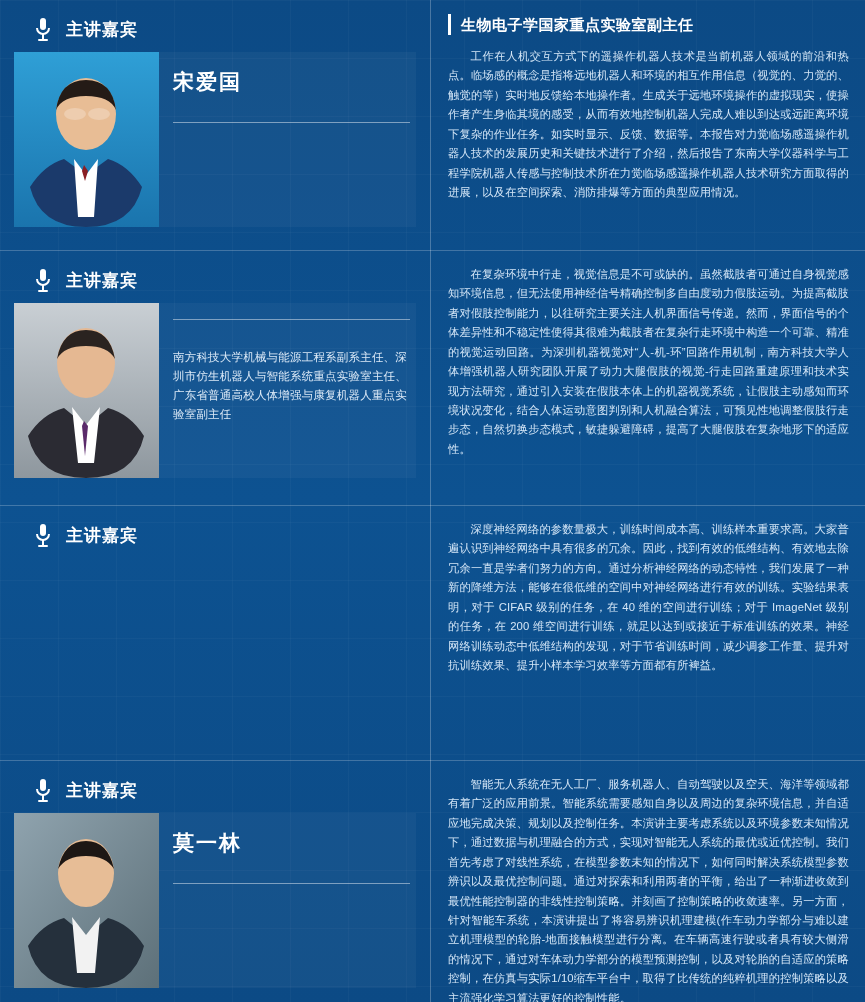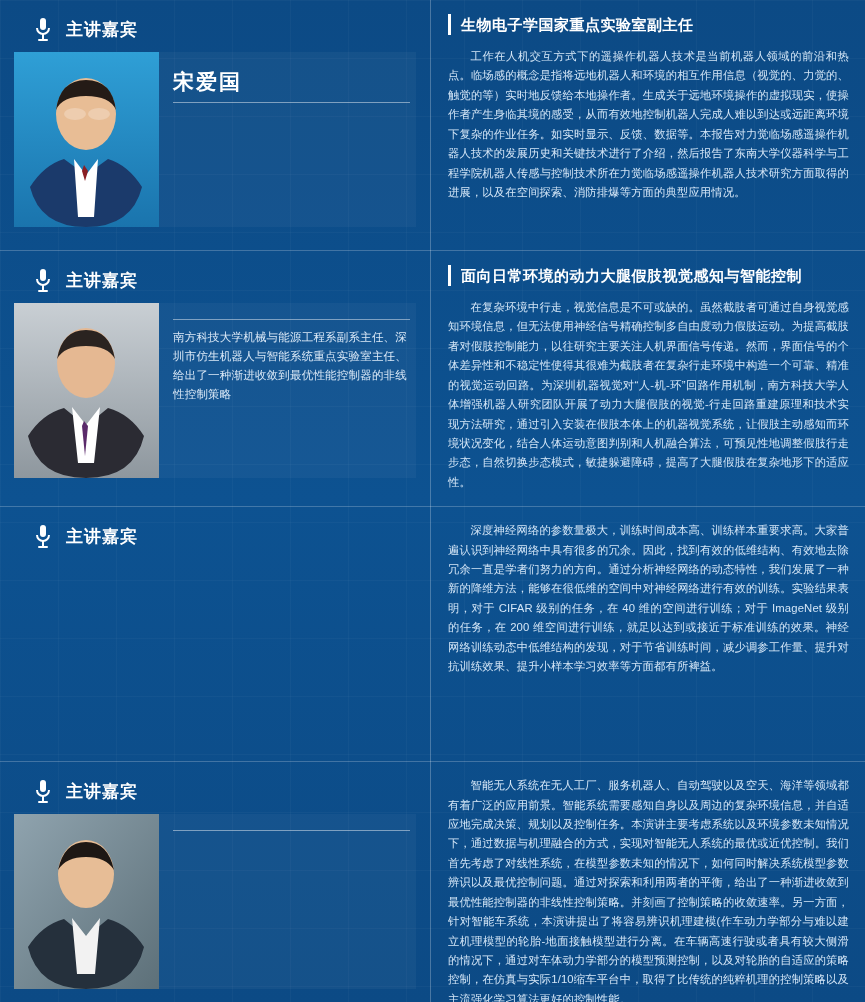--- a/index.html
+++ b/index.html
@@ -83,20 +83,21 @@
   }
   .portrait .ph {
     position: absolute;
     inset: 0;
   }
   .pinfo {
     flex: 1;
     padding: 16px 6px 10px 14px;
     display: flex;
     flex-direction: column;
+    gap: 20px;
   }
   .pname {
     color: #ffffff;
     font-size: 21px;
     font-weight: bold;
     letter-spacing: 2px;
     margin-bottom: 6px;
   }
   .pname-underline {
     width: 100%;
@@ -219,26 +220,25 @@
               <rect width="145" height="175" fill="url(#bg1)"></rect>
               <ellipse cx="72" cy="60" rx="29" ry="35" fill="#e5b892"></ellipse>
               <path d="M43 56 q5-29 29-29 q24 0 29 29 q-7-13-29-13 q-22 0-29 13z" fill="#2a2320"></path>
               <path d="M72 175 q-48 0-58-42 q14-22 36-28 l22 18 l22-18 q22 6 36 28 q-10 42 -58 42z" fill="#2b2b33"></path>
               <path d="M58 104 l14 18 l14-18 l-6 56 l-16 0z" fill="#ffffff"></path>
               <path d="M70 118 l4 5 l-3 30 l-3-30z" fill="#5b2b6b"></path>
             </svg>
           </div>
           <div class="pinfo">
             <div class="pname-underline"></div>
-            <div class="pbio">南方科技大学机械与能源工程系副系主任、深圳市仿生机器人与智能系统重点实验室主任、给出了一种渐进收敛到最优性能控制器的非线性控制策略</div>
+            <div class="pbio">南方科技大学机械与能源工程系副系主任、深圳市仿生机器人与智能系统重点实验室主任、广东省普通高校人体增强与康复机器人重点实验室副主任</div>
           </div>
         </div>
       </div>
       <div class="right">
-        <div class="talk-title">面向日常环境的动力大腿假肢视觉感知与智能控制</div>
         <div class="talk-body">在复杂环境中行走，视觉信息是不可或缺的。虽然截肢者可通过自身视觉感知环境信息，但无法使用神经信号精确控制多自由度动力假肢运动。为提高截肢者对假肢控制能力，以往研究主要关注人机界面信号传递。然而，界面信号的个体差异性和不稳定性使得其很难为截肢者在复杂行走环境中构造一个可靠、精准的视觉运动回路。为深圳机器视觉对“人-机-环”回路作用机制，南方科技大学人体增强机器人研究团队开展了动力大腿假肢的视觉-行走回路重建原理和技术实现方法研究，通过引入安装在假肢本体上的机器视觉系统，让假肢主动感知而环境状况变化，结合人体运动意图判别和人机融合算法，可预见性地调整假肢行走步态，自然切换步态模式，敏捷躲避障碍，提高了大腿假肢在复杂地形下的适应性。</div>
       </div>
     </div>
 
     <div class="row row-2">
       <div class="left">
         <div class="speaker-tag">
           <span class="mic-icon">
             <svg width="30" height="30" viewBox="0 0 30 30">
               <rect x="12" y="4" width="6" height="12" rx="3" fill="#ffffff"></rect>
@@ -278,20 +278,21 @@
                 </linearGradient>
               </defs>
               <rect width="145" height="175" fill="url(#bg3)"></rect>
               <ellipse cx="72" cy="60" rx="28" ry="34" fill="#e7bd96"></ellipse>
               <path d="M44 56 q6-28 28-28 q22 0 28 28 q-8-13-28-13 q-20 0-28 13z" fill="#1d1714"></path>
               <path d="M72 175 q-48 0-58-42 q14-22 36-28 l22 18 l22-18 q22 6 36 28 q-10 42 -58 42z" fill="#25303c"></path>
               <path d="M58 104 l14 18 l14-18 l-5 56 l-18 0z" fill="#f2f2f2"></path>
             </svg>
           </div>
           <div class="pinfo">
+            <div class="pname">莫一林</div>
             <div class="pname-underline"></div>
           </div>
         </div>
       </div>
       <div class="right">
         <div class="talk-body">智能无人系统在无人工厂、服务机器人、自动驾驶以及空天、海洋等领域都有着广泛的应用前景。智能系统需要感知自身以及周边的复杂环境信息，并自适应地完成决策、规划以及控制任务。本演讲主要考虑系统以及环境参数未知情况下，通过数据与机理融合的方式，实现对智能无人系统的最优或近优控制。我们首先考虑了对线性系统，在模型参数未知的情况下，如何同时解决系统模型参数辨识以及最优控制问题。通过对探索和利用两者的平衡，给出了一种渐进收敛到最优性能控制器的非线性控制策略。并刻画了控制策略的收敛速率。另一方面，针对智能车系统，本演讲提出了将容易辨识机理建模(作车动力学部分与难以建立机理模型的轮胎-地面接触模型进行分离。在车辆高速行驶或者具有较大侧滑的情况下，通过对车体动力学部分的模型预测控制，以及对轮胎的自适应的策略控制，在仿真与实际1/10缩车平台中，取得了比传统的纯粹机理的控制策略以及主流强化学习算法更好的控制性能。</div>
       </div>
     </div>
 
   </div>

